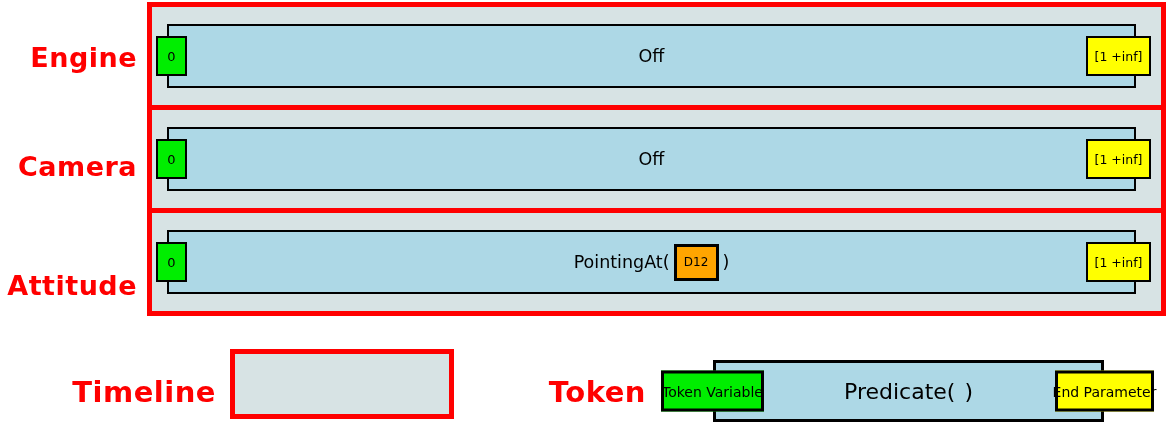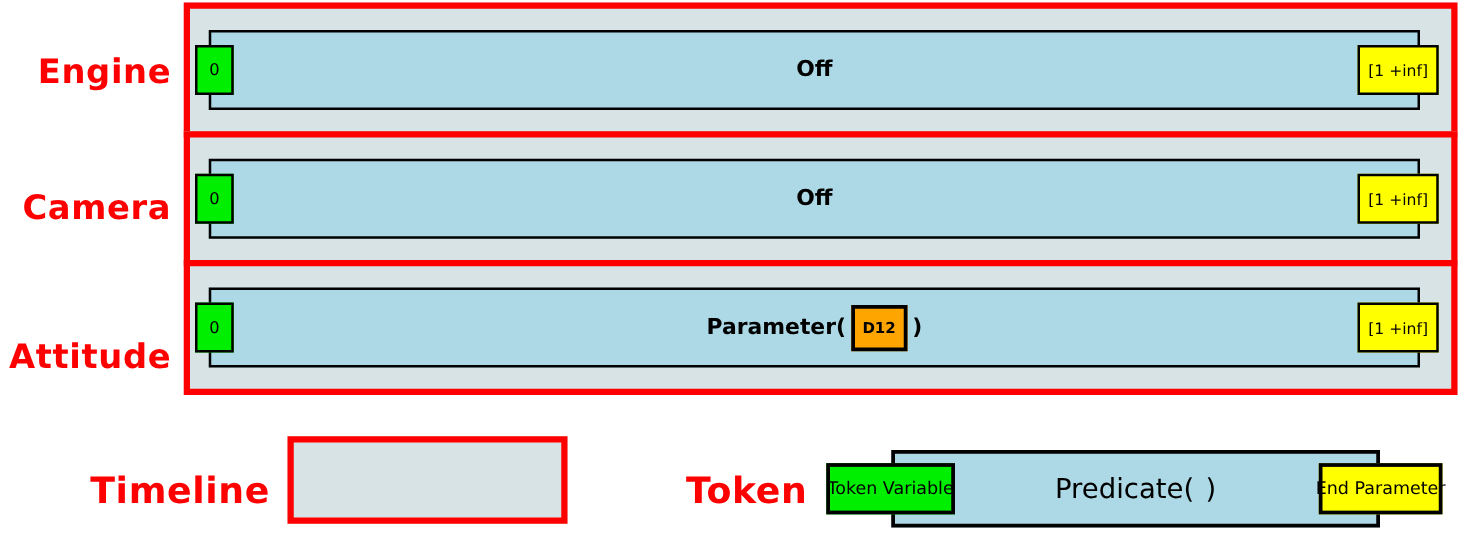--- a/index.html
+++ b/index.html
@@ -30,21 +30,21 @@
   }
   .end-box{
     position:absolute;right:-17px;top:50%;transform:translateY(-50%);
     width:65px;height:40px;background:#ffff00;border:2px solid #000;box-sizing:border-box;
     display:flex;align-items:center;justify-content:center;
     font-size:12.5px;color:#000;white-space:nowrap;
   }
   .bar-center{
     position:absolute;left:0;right:0;top:0;bottom:0;
     display:flex;align-items:center;justify-content:center;gap:4px;
-    font-size:17.5px;color:#000;font-weight:bold;
+    font-size:17.5px;color:#000;
   }
   .param-box{
     display:inline-flex;align-items:center;justify-content:center;
     width:45px;height:37px;background:#ffa500;border:3px solid #000;box-sizing:border-box;
     font-size:12px;color:#000;
   }
 
   
   .row-label{
     position:absolute;left:0;width:137px;text-align:right;
@@ -118,21 +118,21 @@
         <span>Off</span>
       </div>
       <div class="end-box">[1 +inf]</div>
     </div>
   </div>
 
   <div class="red-row row-attitude">
     <div class="token-bar">
       <div class="start-box">0</div>
       <div class="bar-center">
-        <span>Parameter(</span>
+        <span>PointingAt(</span>
         <span class="param-box">D12</span>
         <span>)</span>
       </div>
       <div class="end-box">[1 +inf]</div>
     </div>
   </div>
 
   <div class="legend-label lbl-timeline">Timeline</div>
   <div class="timeline-legend-box"></div>
 

